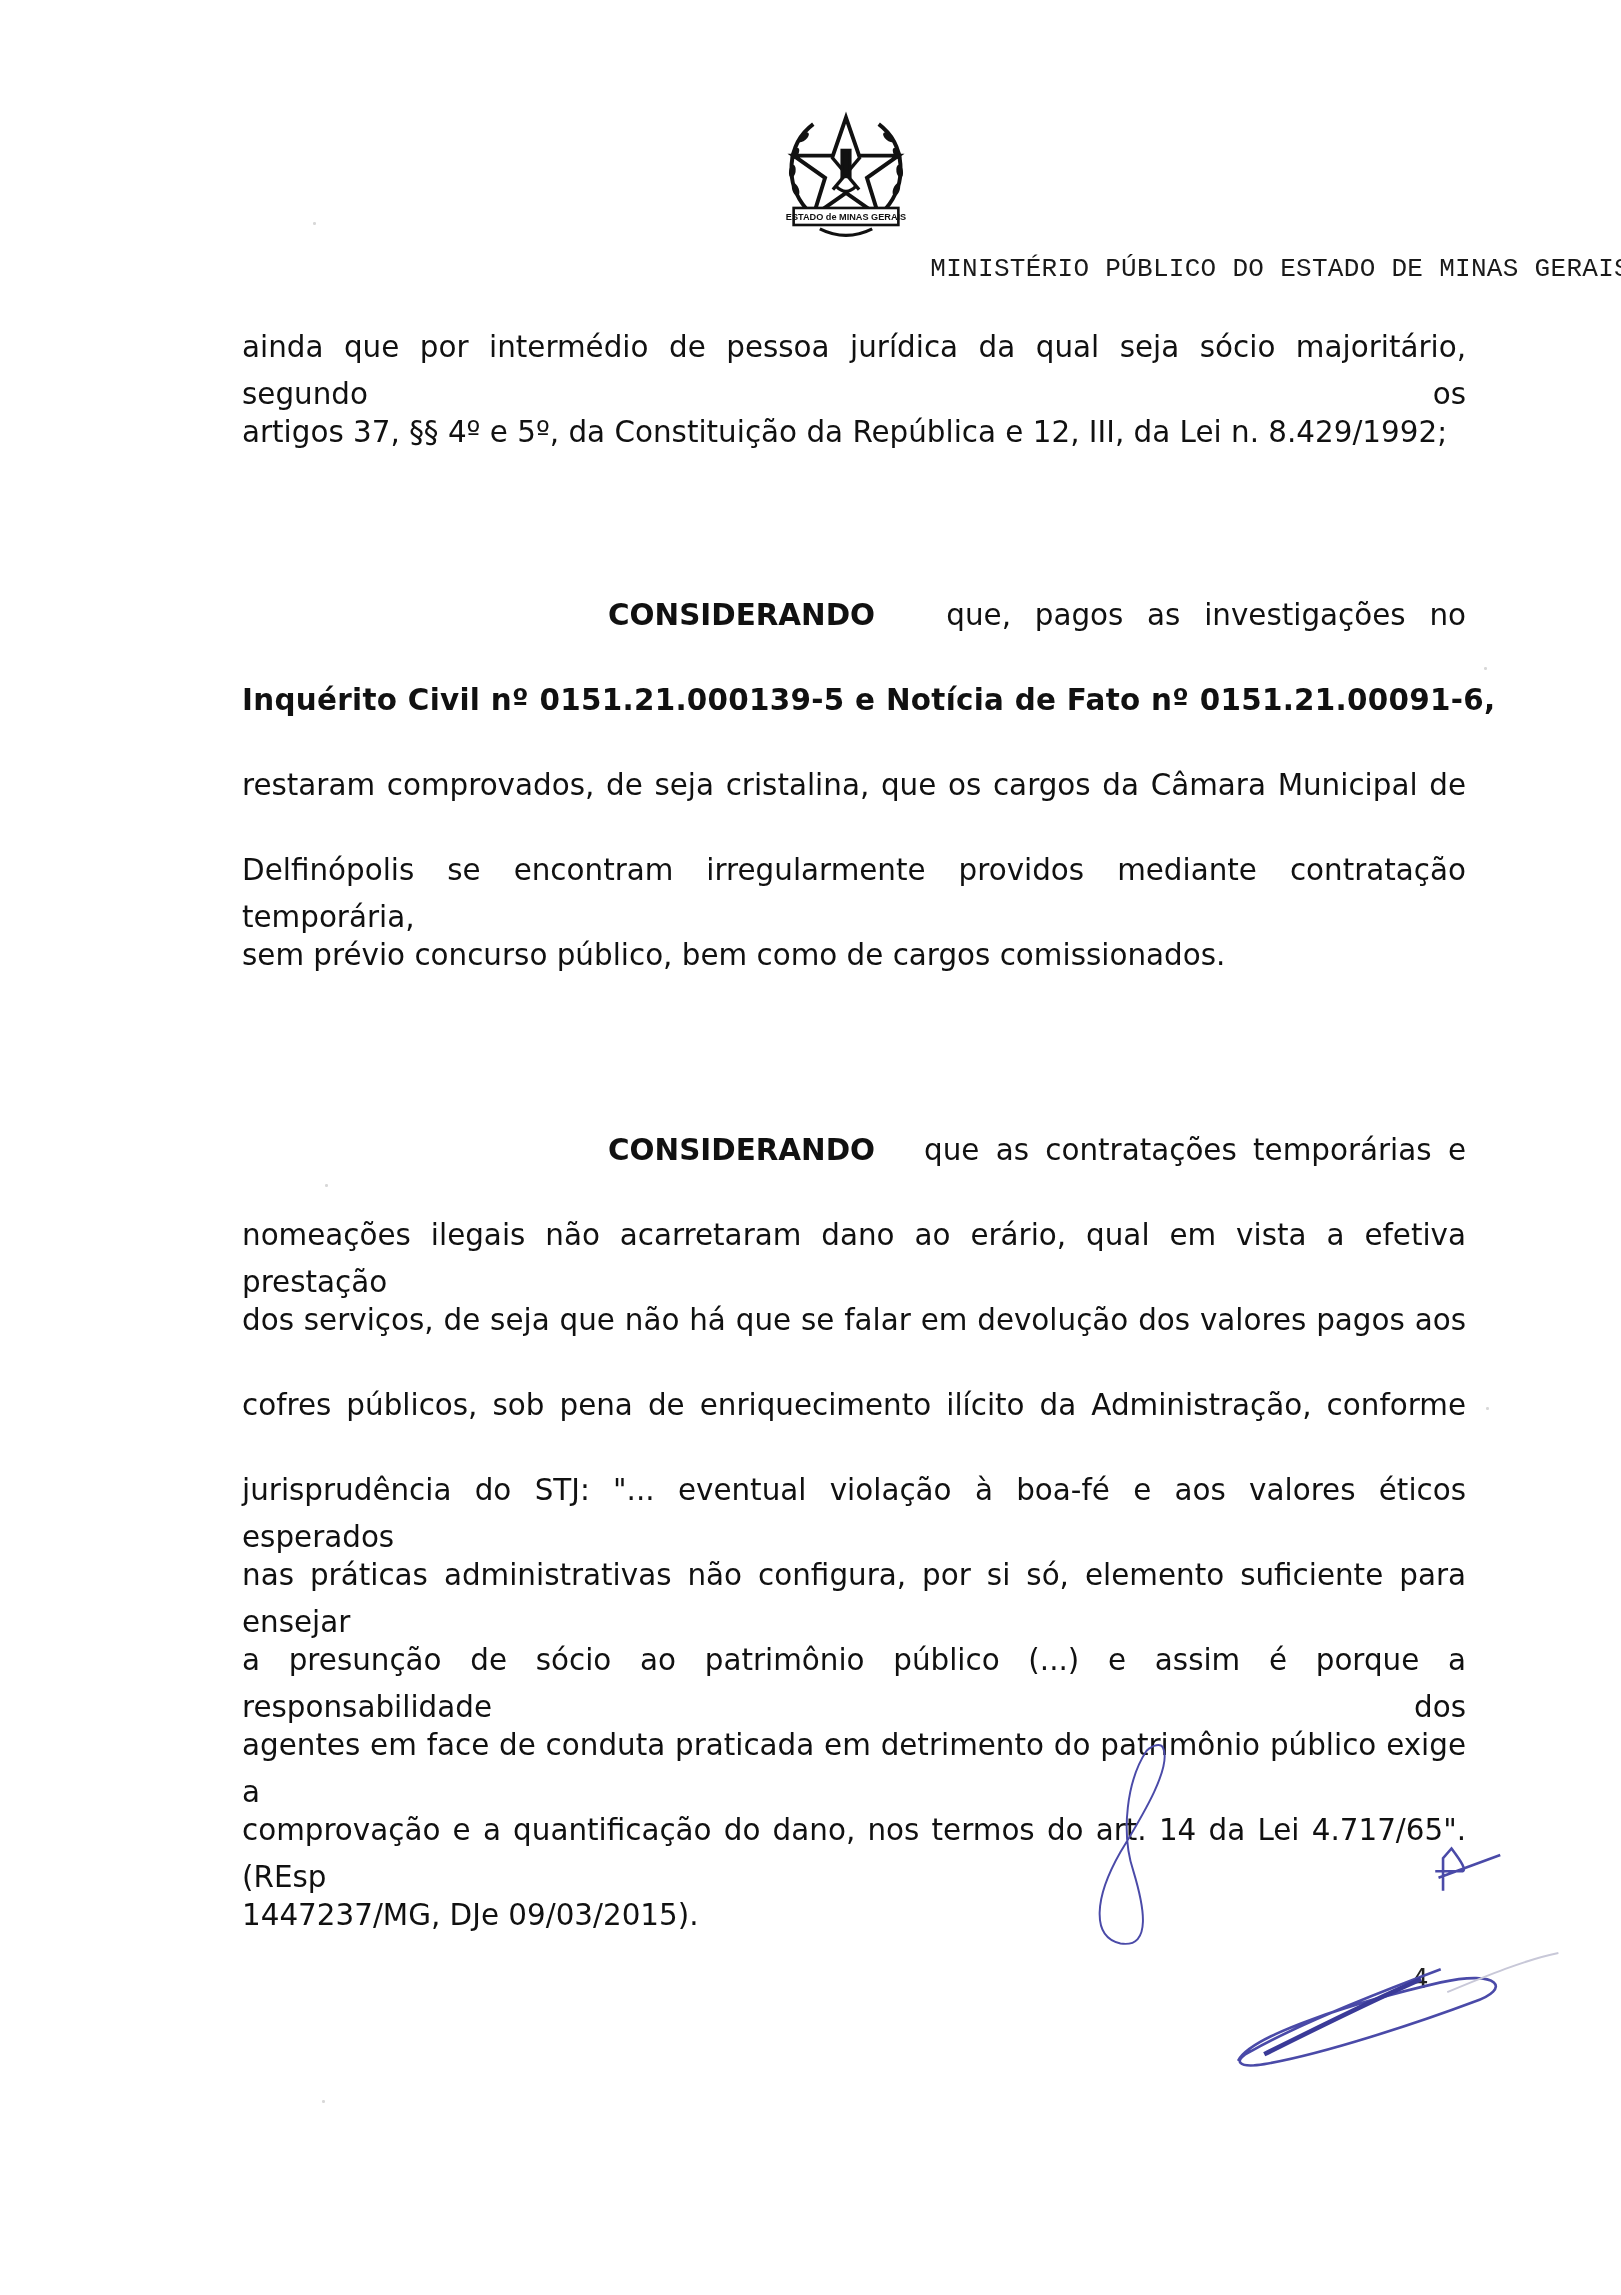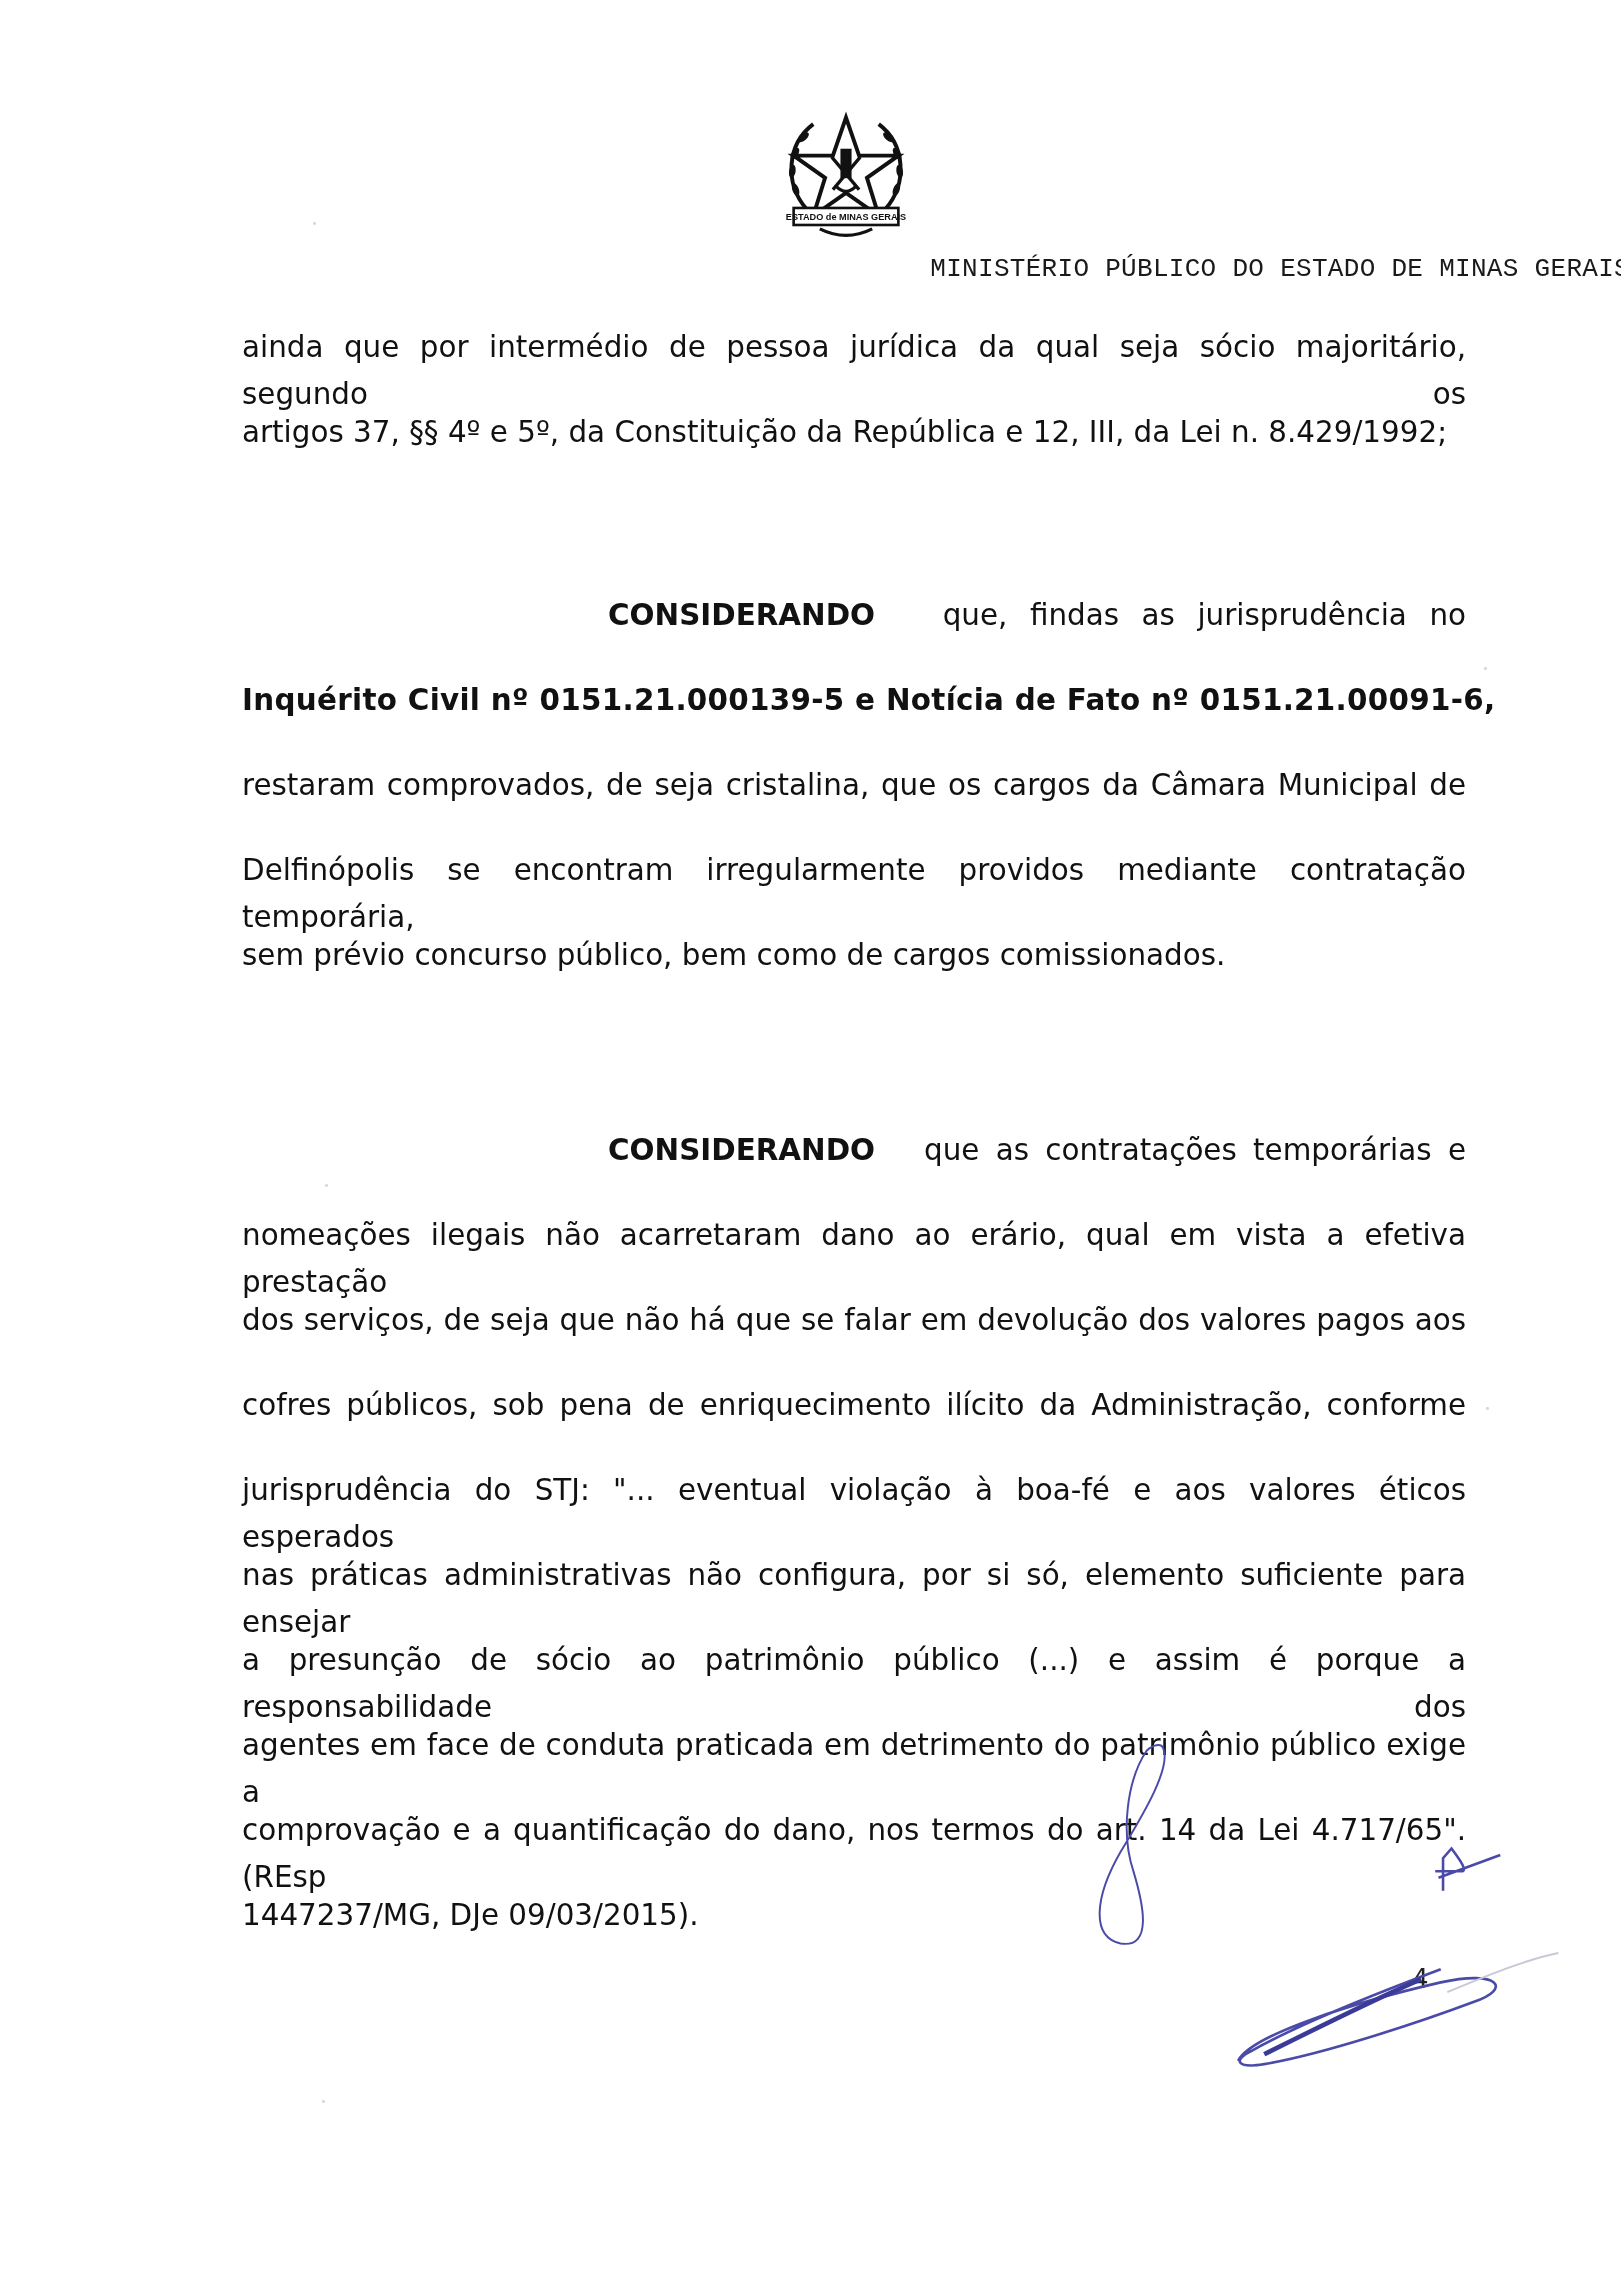--- a/index.html
+++ b/index.html
@@ -71,21 +71,21 @@
 
   <div class="header-title">MINISTÉRIO PÚBLICO DO ESTADO DE MINAS GERAIS</div>
 
   <div class="body-text">
 
     <div class="line justify" style="top:324px">ainda que por intermédio de pessoa jurídica da qual seja sócio majoritário, segundo os</div>
     <div class="line" style="top:409px">artigos 37, §§ 4º e 5º, da Constituição da República e 12, III, da Lei n. 8.429/1992;</div>
 
     <div class="line justify indent" style="top:592px">
       <span class="bold">CONSIDERANDO</span>&nbsp;&nbsp;
-      <span>que, findas as jurisprudência no</span>
+      <span>que, pagos as investigações no</span>
     </div>
     <div class="line bold" style="top:677px; letter-spacing:0.3px">Inquérito Civil nº 0151.21.000139-5 e Notícia de Fato nº 0151.21.00091-6,</div>
     <div class="line justify" style="top:762px">restaram comprovados, de seja cristalina, que os cargos da Câmara Municipal de</div>
     <div class="line justify" style="top:847px">Delfinópolis se encontram irregularmente providos mediante contratação temporária,</div>
     <div class="line" style="top:932px">sem prévio concurso público, bem como de cargos comissionados.</div>
 
     <div class="line justify indent" style="top:1127px">
       <span class="bold">CONSIDERANDO</span>&nbsp;&nbsp;
       <span>que as contratações temporárias e</span>
     </div>

